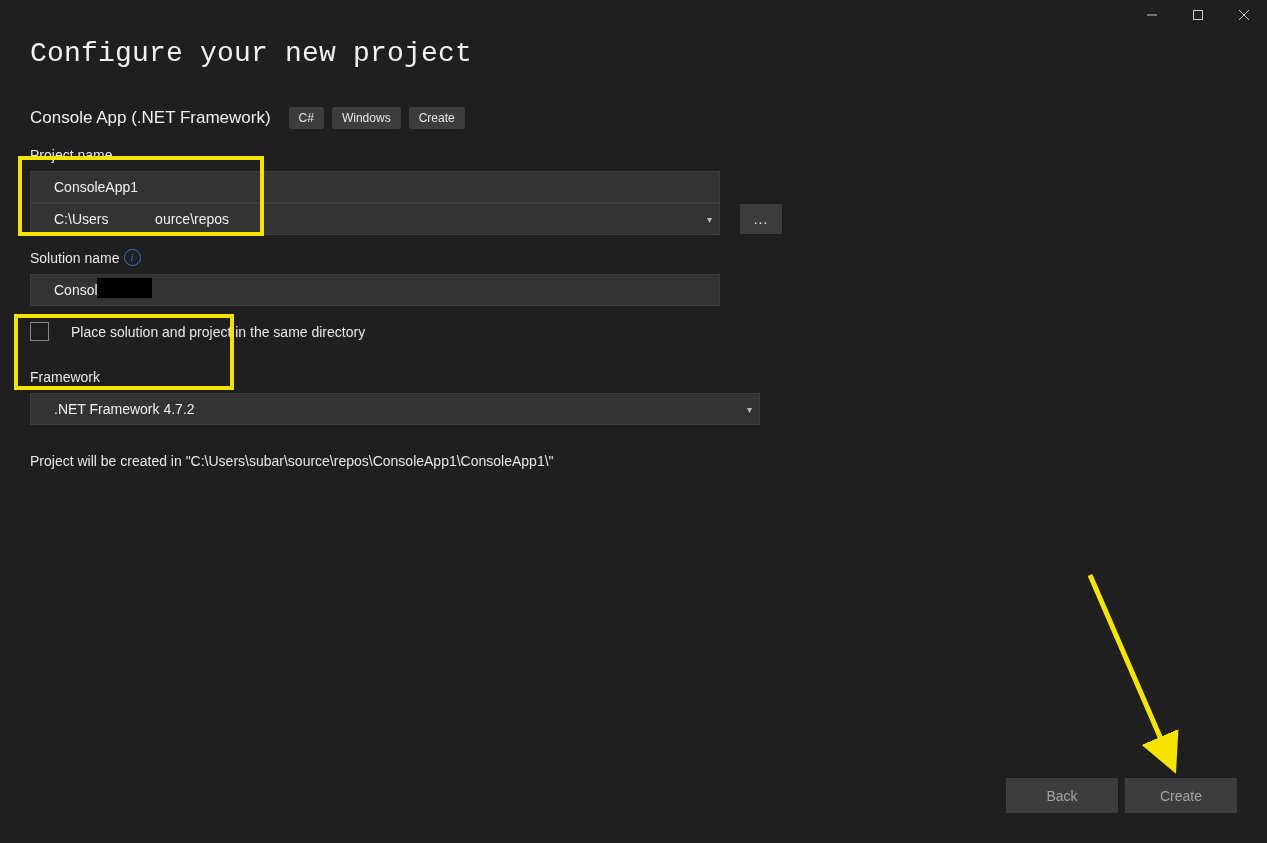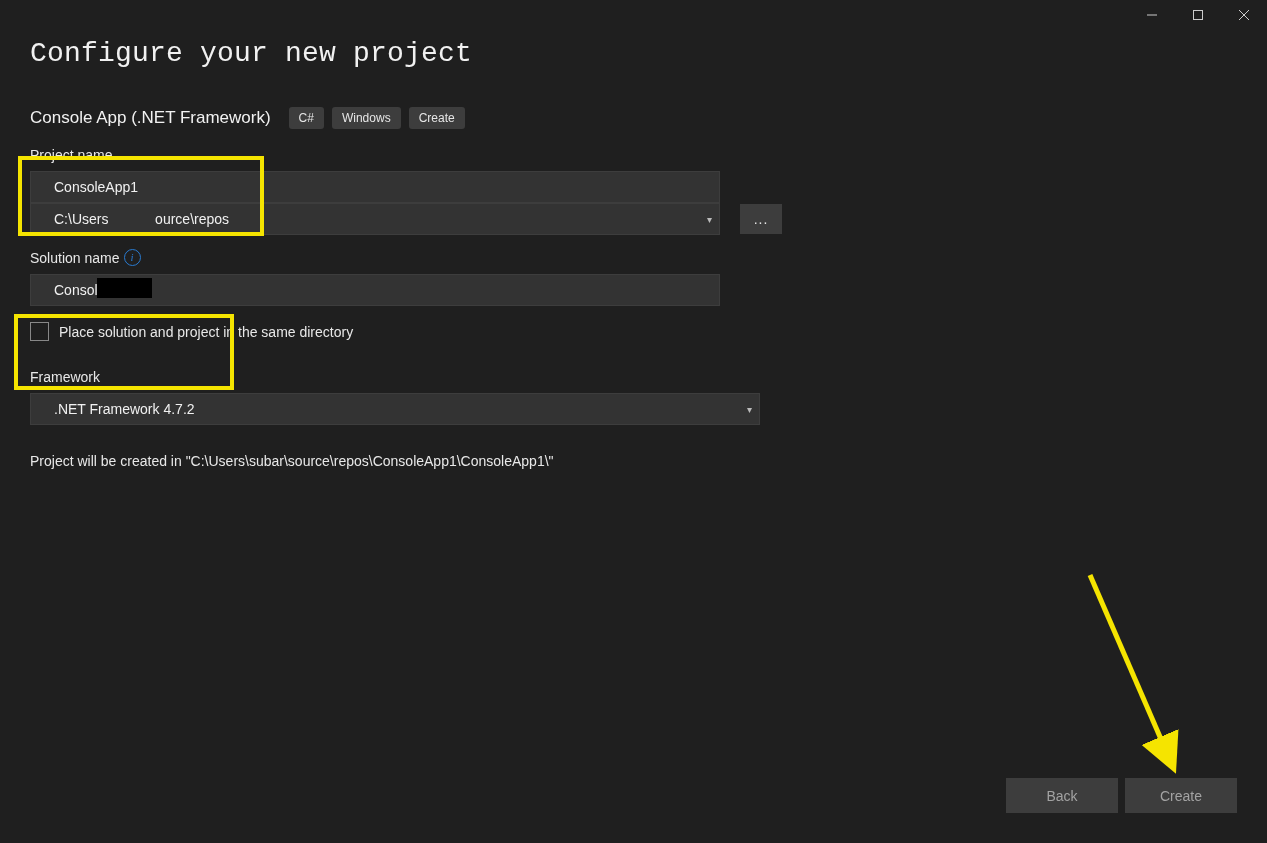--- a/index.html
+++ b/index.html
@@ -102,21 +102,21 @@
   align-items: center;
   justify-content: center;
   font-size: 14px;
   letter-spacing: 1px;
   border: none;
   cursor: pointer;
 }
 .check-row {
   display: flex;
   align-items: center;
-  gap: 10px;
+  gap: 22px;
   margin-top: 16px;
   font-size: 14px;
   color: #e8e8e8;
 }
 .checkbox {
   width: 17px;
   height: 17px;
   border: 1px solid #888;
   background: transparent;
 }

